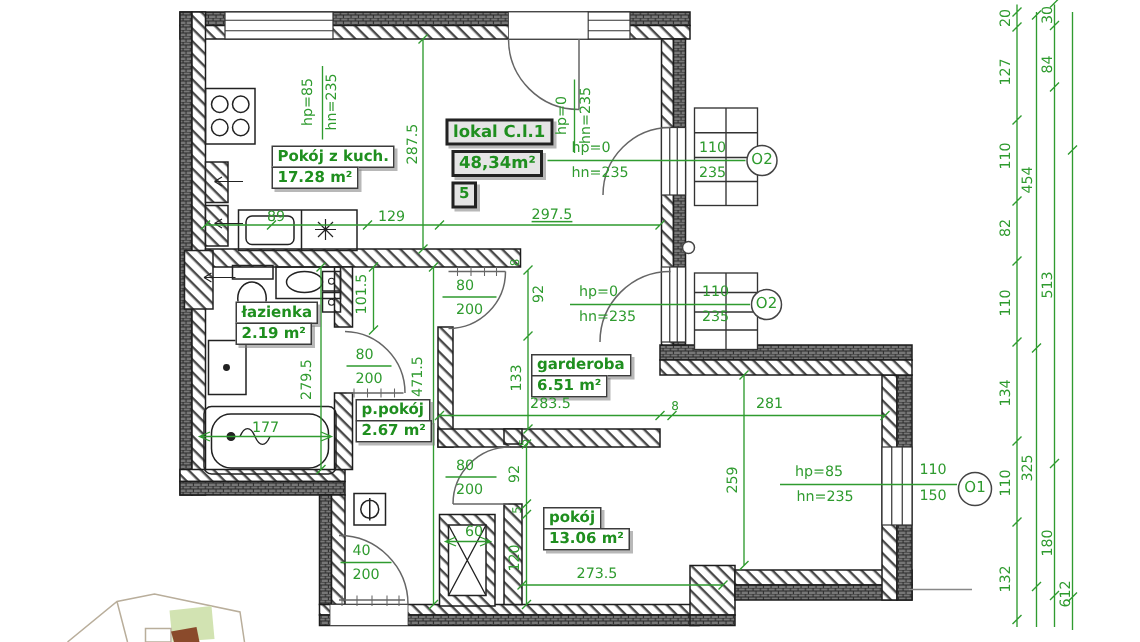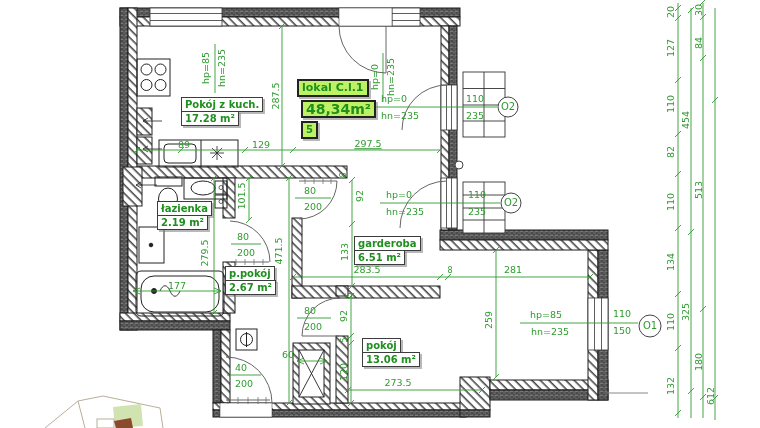--- a/index.html
+++ b/index.html
@@ -15,24 +15,24 @@
        white-space:nowrap;line-height:1;}
   .ann.rot{transform:translate(-50%,-50%) rotate(-90deg);}
   .room-label{position:absolute;}
   .rl-name,.rl-area{display:inline-block;background:#fff;border:1.5px solid #3c3c3c;
        box-shadow:2px 2px 0 rgba(125,125,125,.55);padding:0 3px;
        font-size:10px;font-weight:600;color:var(--lgreen);line-height:13px;white-space:nowrap;}
   .rl-area{margin-top:-1px;}
   .room-label .row{line-height:0;}
   #unit-label{position:absolute;left:297px;top:79px;}
   #unit-label .row{line-height:0;margin-bottom:3px;}
-  .u-box{display:inline-block;background:#bef264;border:2px solid #222;
+  .u-box{display:inline-block;background:#e5e5e5;border:2px solid #222;
        box-shadow:2px 2px 0 rgba(125,125,125,.55);padding:0 3px;
        font-size:11px;font-weight:700;color:var(--lgreen);line-height:14px;white-space:nowrap;}
-  .u-area{font-size:14px;}
+  .u-area{font-size:11px;}
   .u-num{font-size:10px;}
 </style>
 </head>
 <body>
 
 <div id="canvas">
 <svg id="plan-svg" width="760" height="428" viewBox="0 0 760 428">
   <defs>
     <pattern id="hatch" patternUnits="userSpaceOnUse" width="6" height="6" patternTransform="rotate(45)">
       <rect width="6" height="6" fill="#ffffff"></rect>
@@ -191,21 +191,21 @@
 
   <div id="rooms-layer">
       <div class="room-label" style="left: 181px; top: 97px;">
         <div class="row"><span class="rl-name">Pokój z kuch.</span></div>
         <div class="row"><span class="rl-area">17.28 m²</span></div>
       </div>
       <div class="room-label" style="left: 157px; top: 201px;">
         <div class="row"><span class="rl-name">łazienka</span></div>
         <div class="row"><span class="rl-area">2.19 m²</span></div>
       </div>
-      <div class="room-label" style="left: 225px; top: 266px;">
+      <div class="room-label" style="left: 237px; top: 266px;">
         <div class="row"><span class="rl-name">p.pokój</span></div>
         <div class="row"><span class="rl-area">2.67 m²</span></div>
       </div>
       <div class="room-label" style="left: 354px; top: 236px;">
         <div class="row"><span class="rl-name">garderoba</span></div>
         <div class="row"><span class="rl-area">6.51 m²</span></div>
       </div>
       <div class="room-label" style="left: 362px; top: 338px;">
         <div class="row"><span class="rl-name">pokój</span></div>
         <div class="row"><span class="rl-area">13.06 m²</span></div>
@@ -225,21 +225,21 @@
       <span class="ann rot" style="left: 344px; top: 372px;">120</span>
       <span class="ann rot" style="left: 489px; top: 320px;">259</span>
       <span class="ann" style="left: 184px; top: 145px;">89</span>
       <span class="ann" style="left: 261px; top: 145px;">129</span>
       <span class="ann" style="left: 368px; top: 144px; text-decoration: underline;">297.5</span>
       <span class="ann" style="left: 367px; top: 270px; text-align: right;">283.5</span>
       <span class="ann" style="left: 450px; top: 271px; font-size: 8px;">8</span>
       <span class="ann" style="left: 513px; top: 270px;">281</span>
       <span class="ann" style="left: 398px; top: 383px;">273.5</span>
       <span class="ann" style="left: 177px; top: 286px;">177</span>
-      <span class="ann" style="left: 288px; top: 355px;">60</span>
+      <span class="ann" style="left: 316px; top: 355px;">60</span>
       <span class="ann rot" style="left: 671px; top: 12px;">20</span>
       <span class="ann rot" style="left: 671px; top: 48px;">127</span>
       <span class="ann rot" style="left: 671px; top: 104px;">110</span>
       <span class="ann rot" style="left: 671px; top: 152px;">82</span>
       <span class="ann rot" style="left: 671px; top: 202px;">110</span>
       <span class="ann rot" style="left: 671px; top: 262px;">134</span>
       <span class="ann rot" style="left: 671px; top: 322px;">110</span>
       <span class="ann rot" style="left: 671px; top: 386px;">132</span>
       <span class="ann rot" style="left: 686px; top: 120px;">454</span>
       <span class="ann rot" style="left: 686px; top: 312px;">325</span>

